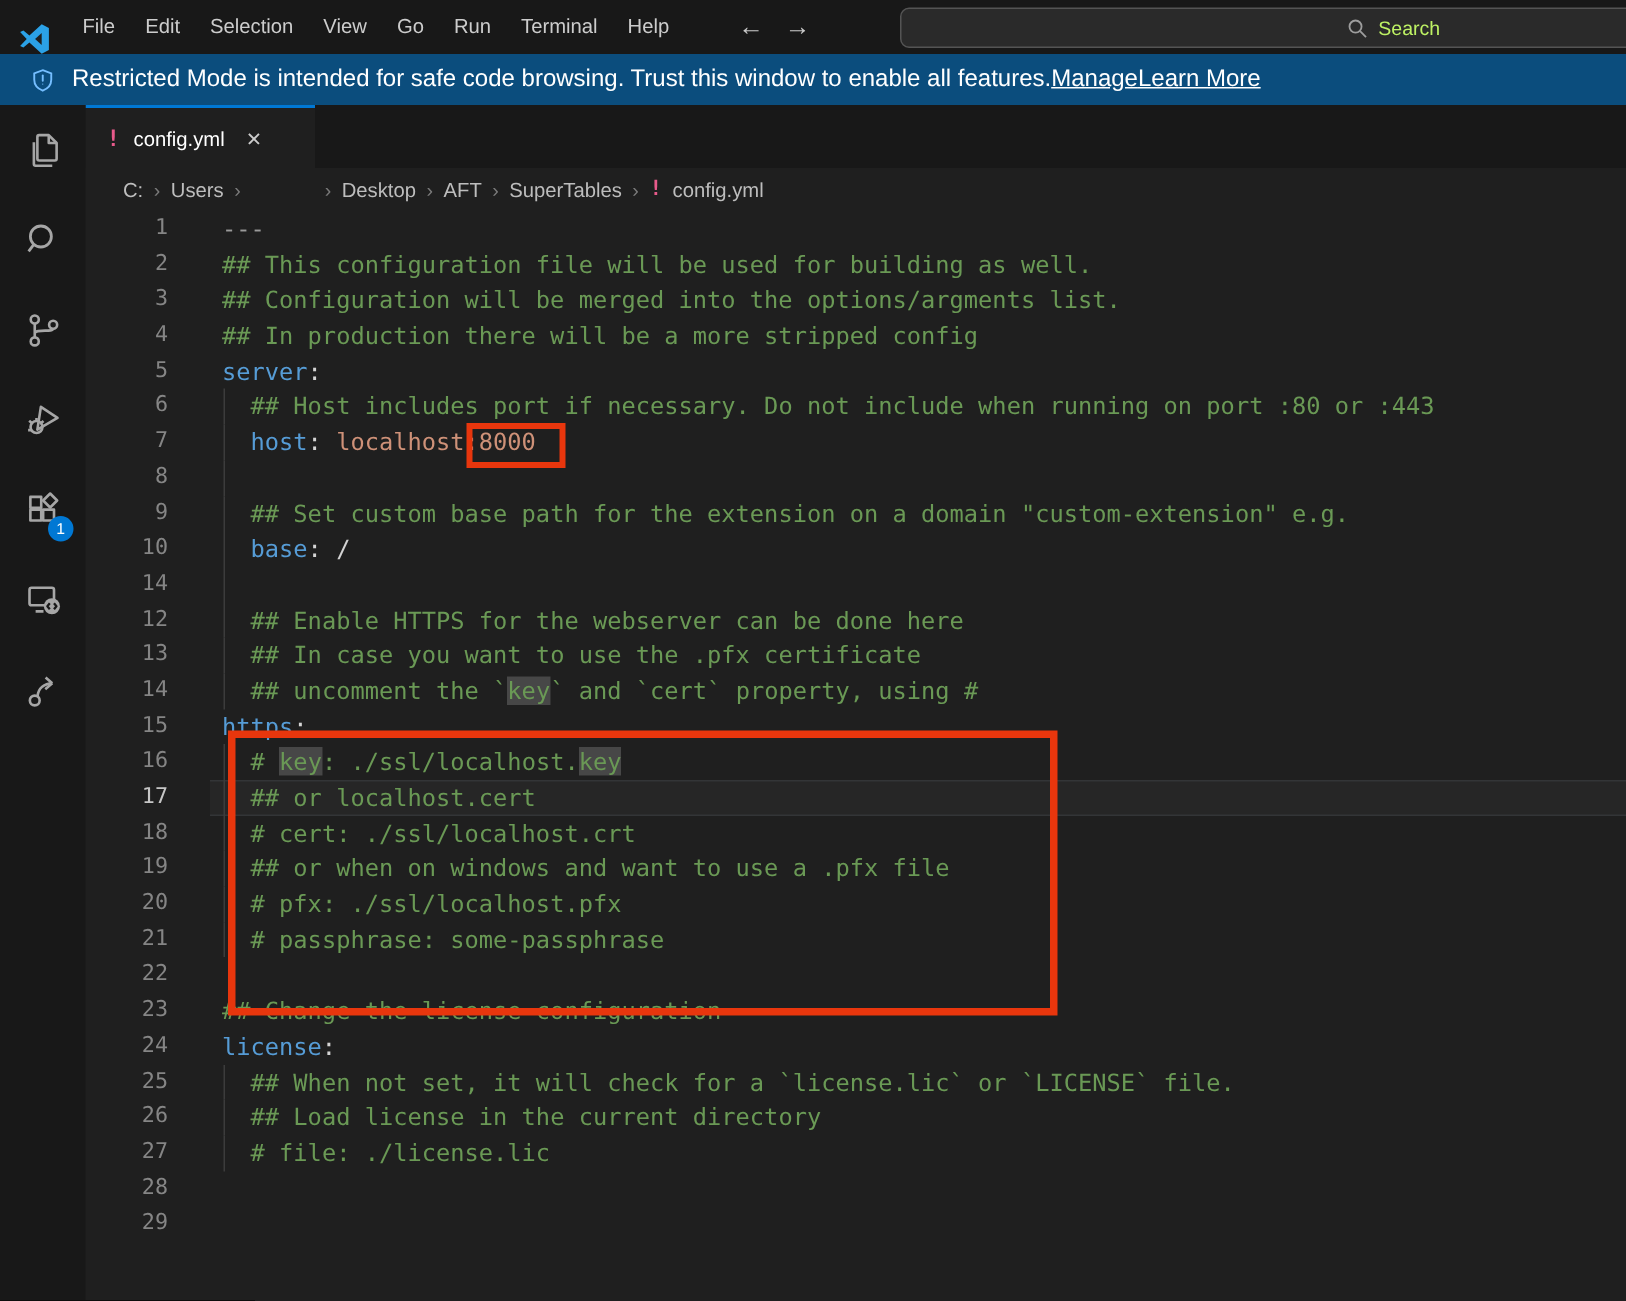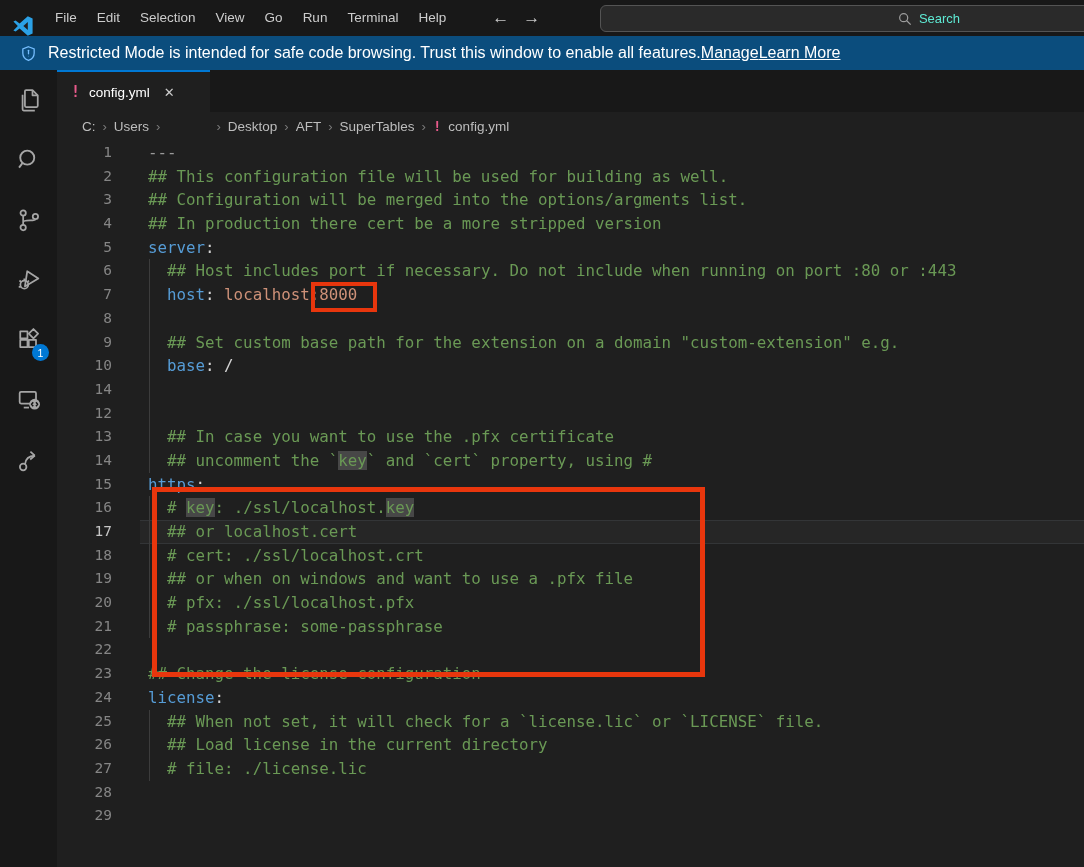--- a/index.html
+++ b/index.html
@@ -9,21 +9,21 @@
   .titlebar{position:absolute;left:0;top:0;width:100%;height:36px;background:#181818;
             display:flex;align-items:flex-end;z-index:20;}
   .logo{margin-left:13px;flex:0 0 auto;display:flex;}
   .menubar{display:flex;margin-left:12px;}
   .menu-item{color:#cccccc;font-size:13.5px;padding:0 10px;line-height:36px;cursor:default;}
   .navbtns{display:flex;margin-left:36px;gap:14px;}
   .navbtn{color:#c8c8c8;font-size:17px;line-height:36px;}
   .navbtn.fwd{color:#c8c8c8;}
   .searchbox{position:absolute;left:600px;top:5px;width:656px;height:25px;background:#2a2a2a;
              border:1px solid #545454;border-radius:6px;display:flex;align-items:center;justify-content:center;}
-  .searchbox .stext{color:#5eead4;font-size:13px;margin-left:7px;}
+  .searchbox .stext{color:#bef264;font-size:13px;margin-left:7px;}
   
   .banner{position:absolute;left:0;top:36px;width:100%;height:34px;background:var(--banner);
           display:flex;align-items:center;color:#ffffff;font-size:16px;z-index:19;}
   .banner .bshield{margin-left:20px;display:flex;}
   .banner .btext{margin-left:11px;}
   .banner a{color:#ffffff;text-decoration:underline;cursor:pointer;}
   
   .activitybar{position:absolute;left:0;top:70px;width:57px;bottom:0;background:#181818;z-index:15;}
   .act-item{width:57px;height:60px;display:flex;align-items:center;justify-content:center;position:relative;}
   .badge{position:absolute;right:8px;bottom:9px;width:17px;height:17px;border-radius:50%;
@@ -233,29 +233,29 @@
         <div class="ln">25</div>
         <div class="ln">26</div>
         <div class="ln">27</div>
         <div class="ln">28</div>
         <div class="ln">29</div>
       </div>
     <div class="code">
         <div class="line"><span class="t-d">---</span></div>
         <div class="line"><span class="t-c">## This configuration file will be used for building as well.</span></div>
         <div class="line"><span class="t-c">## Configuration will be merged into the options/argments list.</span></div>
-        <div class="line"><span class="t-c">## In production there cert be a more stripped version</span></div>
+        <div class="line"><span class="t-c">## In production there will be a more stripped config</span></div>
         <div class="line"><span class="t-k">server</span><span class="t-p">:</span></div>
         <div class="line"><span class="guide"></span><span class="t-w">  </span><span class="t-c">## Host includes port if necessary. Do not include when running on port :80 or :443</span></div>
         <div class="line"><span class="guide"></span><span class="t-w">  </span><span class="t-k">host</span><span class="t-p">: </span><span class="t-v">localhost:8000</span></div>
         <div class="line"><span class="guide"></span></div>
         <div class="line"><span class="guide"></span><span class="t-w">  </span><span class="t-c">## Set custom base path for the extension on a domain "custom-extension" e.g.</span></div>
         <div class="line"><span class="guide"></span><span class="t-w">  </span><span class="t-k">base</span><span class="t-p">: </span><span class="t-pl">/</span></div>
         <div class="line"><span class="guide"></span></div>
-        <div class="line"><span class="guide"></span><span class="t-w">  </span></div>
+        <div class="line"><span class="guide"></span><span class="t-w">  </span><span class="t-c">## Enable HTTPS for the webserver can be done here</span></div>
         <div class="line"><span class="guide"></span><span class="t-w">  </span><span class="t-c">## In case you want to use the .pfx certificate</span></div>
         <div class="line"><span class="guide"></span><span class="t-w">  </span><span class="t-c">## uncomment the `</span><span class="t-c hl">key</span><span class="t-c">` and `cert` property, using #</span></div>
         <div class="line"><span class="t-k">https</span><span class="t-p">:</span></div>
         <div class="line"><span class="guide"></span><span class="t-w">  </span><span class="t-c"># </span><span class="t-c hl">key</span><span class="t-c">: ./ssl/localhost.</span><span class="t-c hl">key</span></div>
         <div class="line"><span class="guide"></span><span class="t-w">  </span><span class="t-c">## or localhost.cert</span></div>
         <div class="line"><span class="guide"></span><span class="t-w">  </span><span class="t-c"># cert: ./ssl/localhost.crt</span></div>
         <div class="line"><span class="guide"></span><span class="t-w">  </span><span class="t-c">## or when on windows and want to use a .pfx file</span></div>
         <div class="line"><span class="guide"></span><span class="t-w">  </span><span class="t-c"># pfx: ./ssl/localhost.pfx</span></div>
         <div class="line"><span class="guide"></span><span class="t-w">  </span><span class="t-c"># passphrase: some-passphrase</span></div>
         <div class="line"></div>

